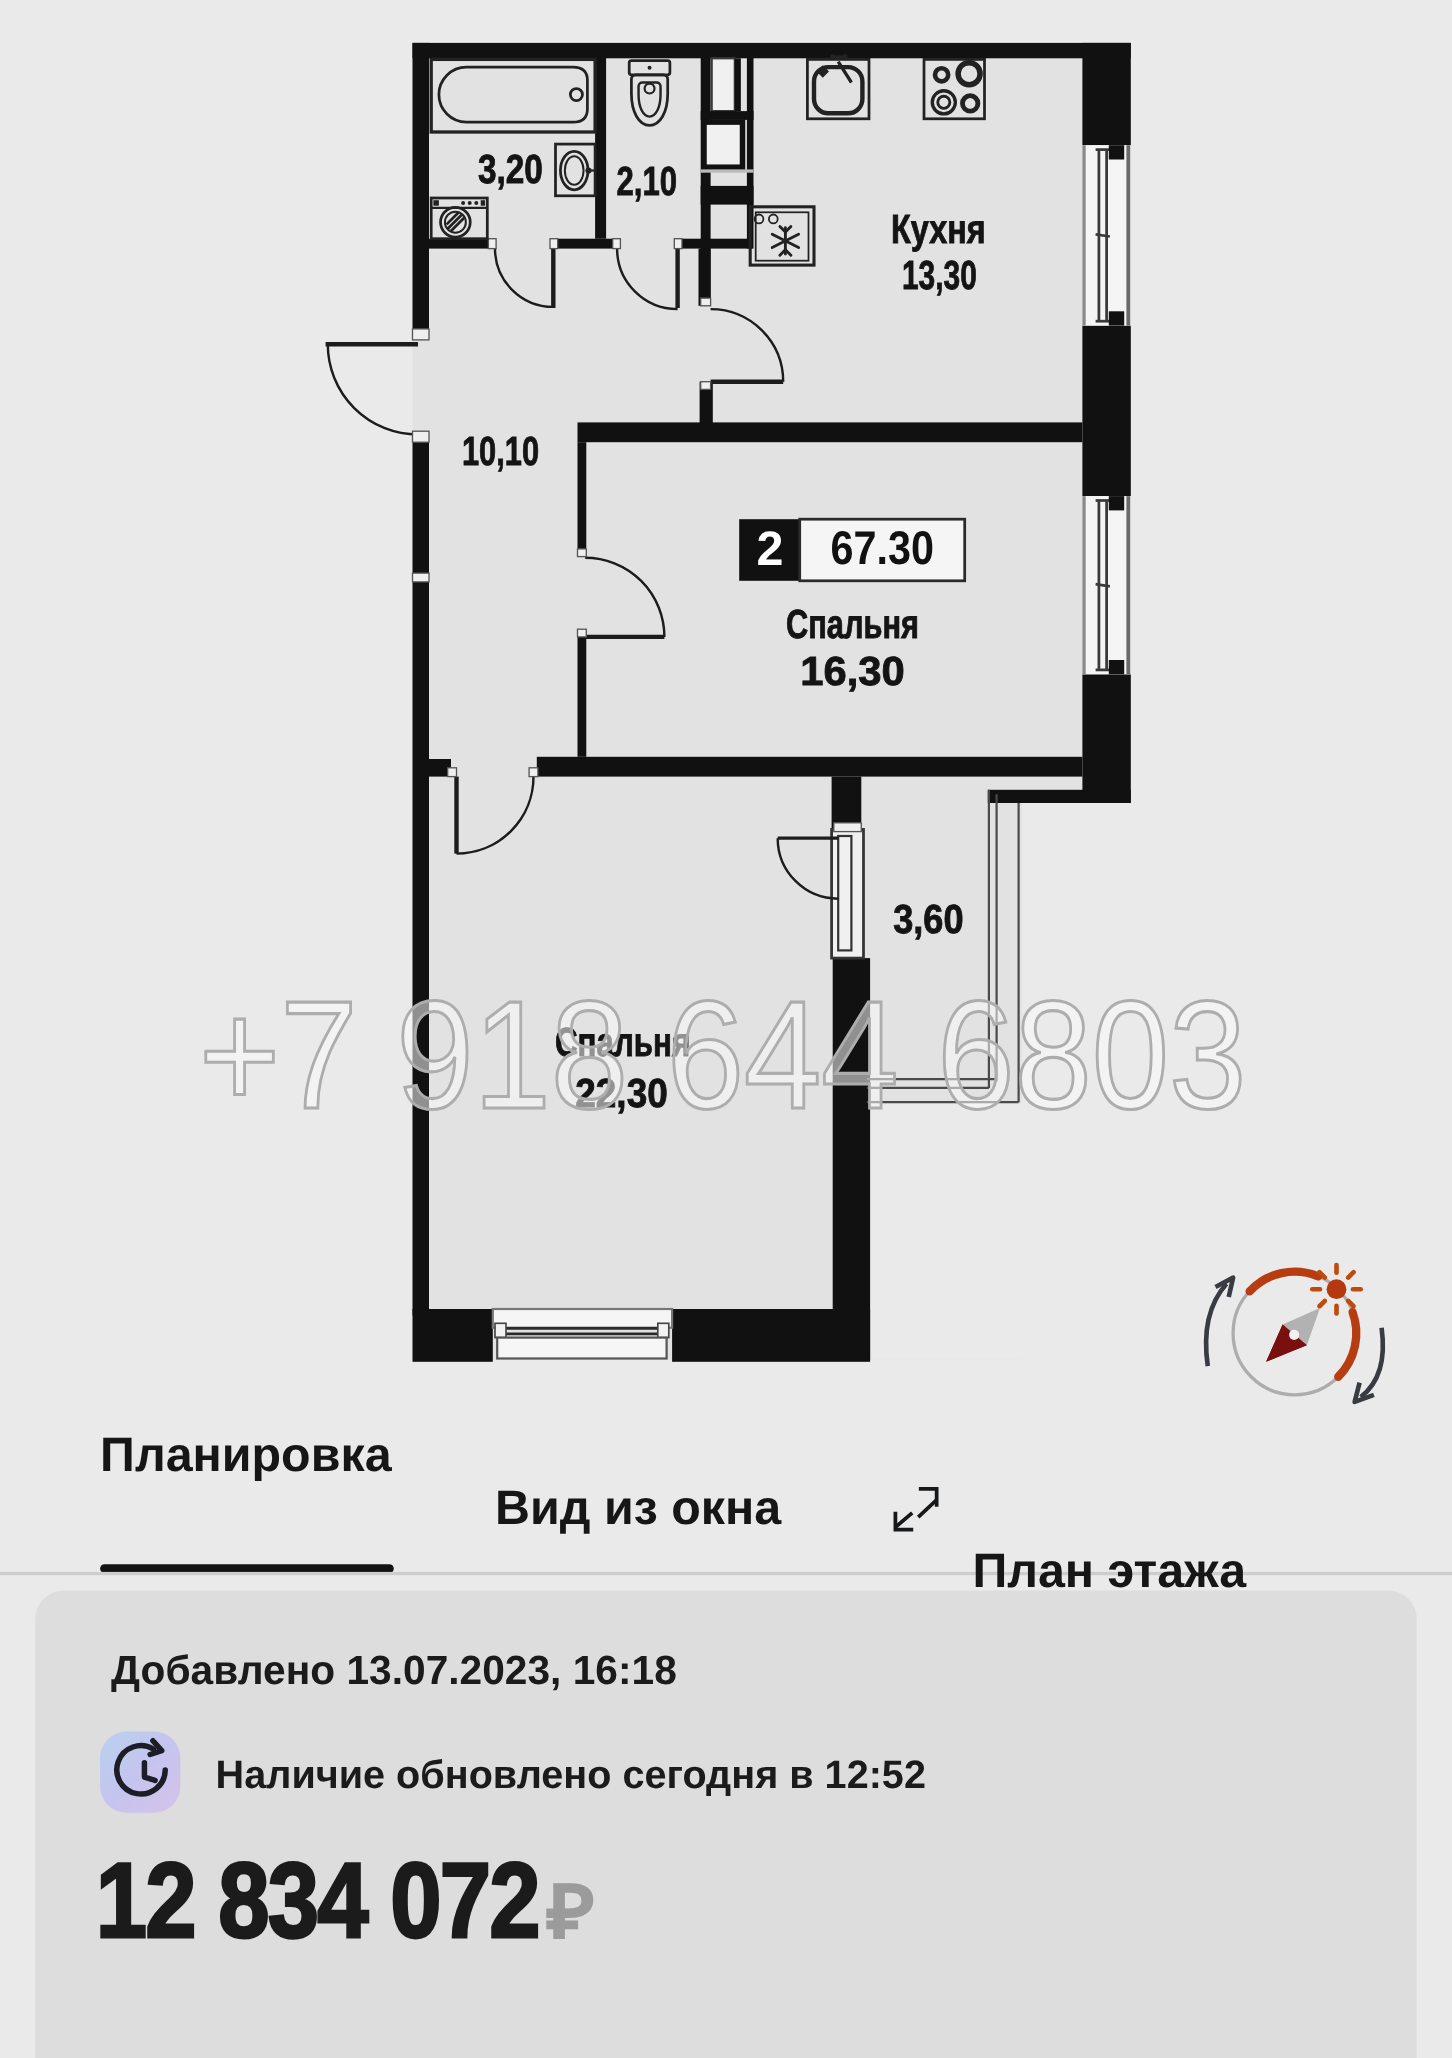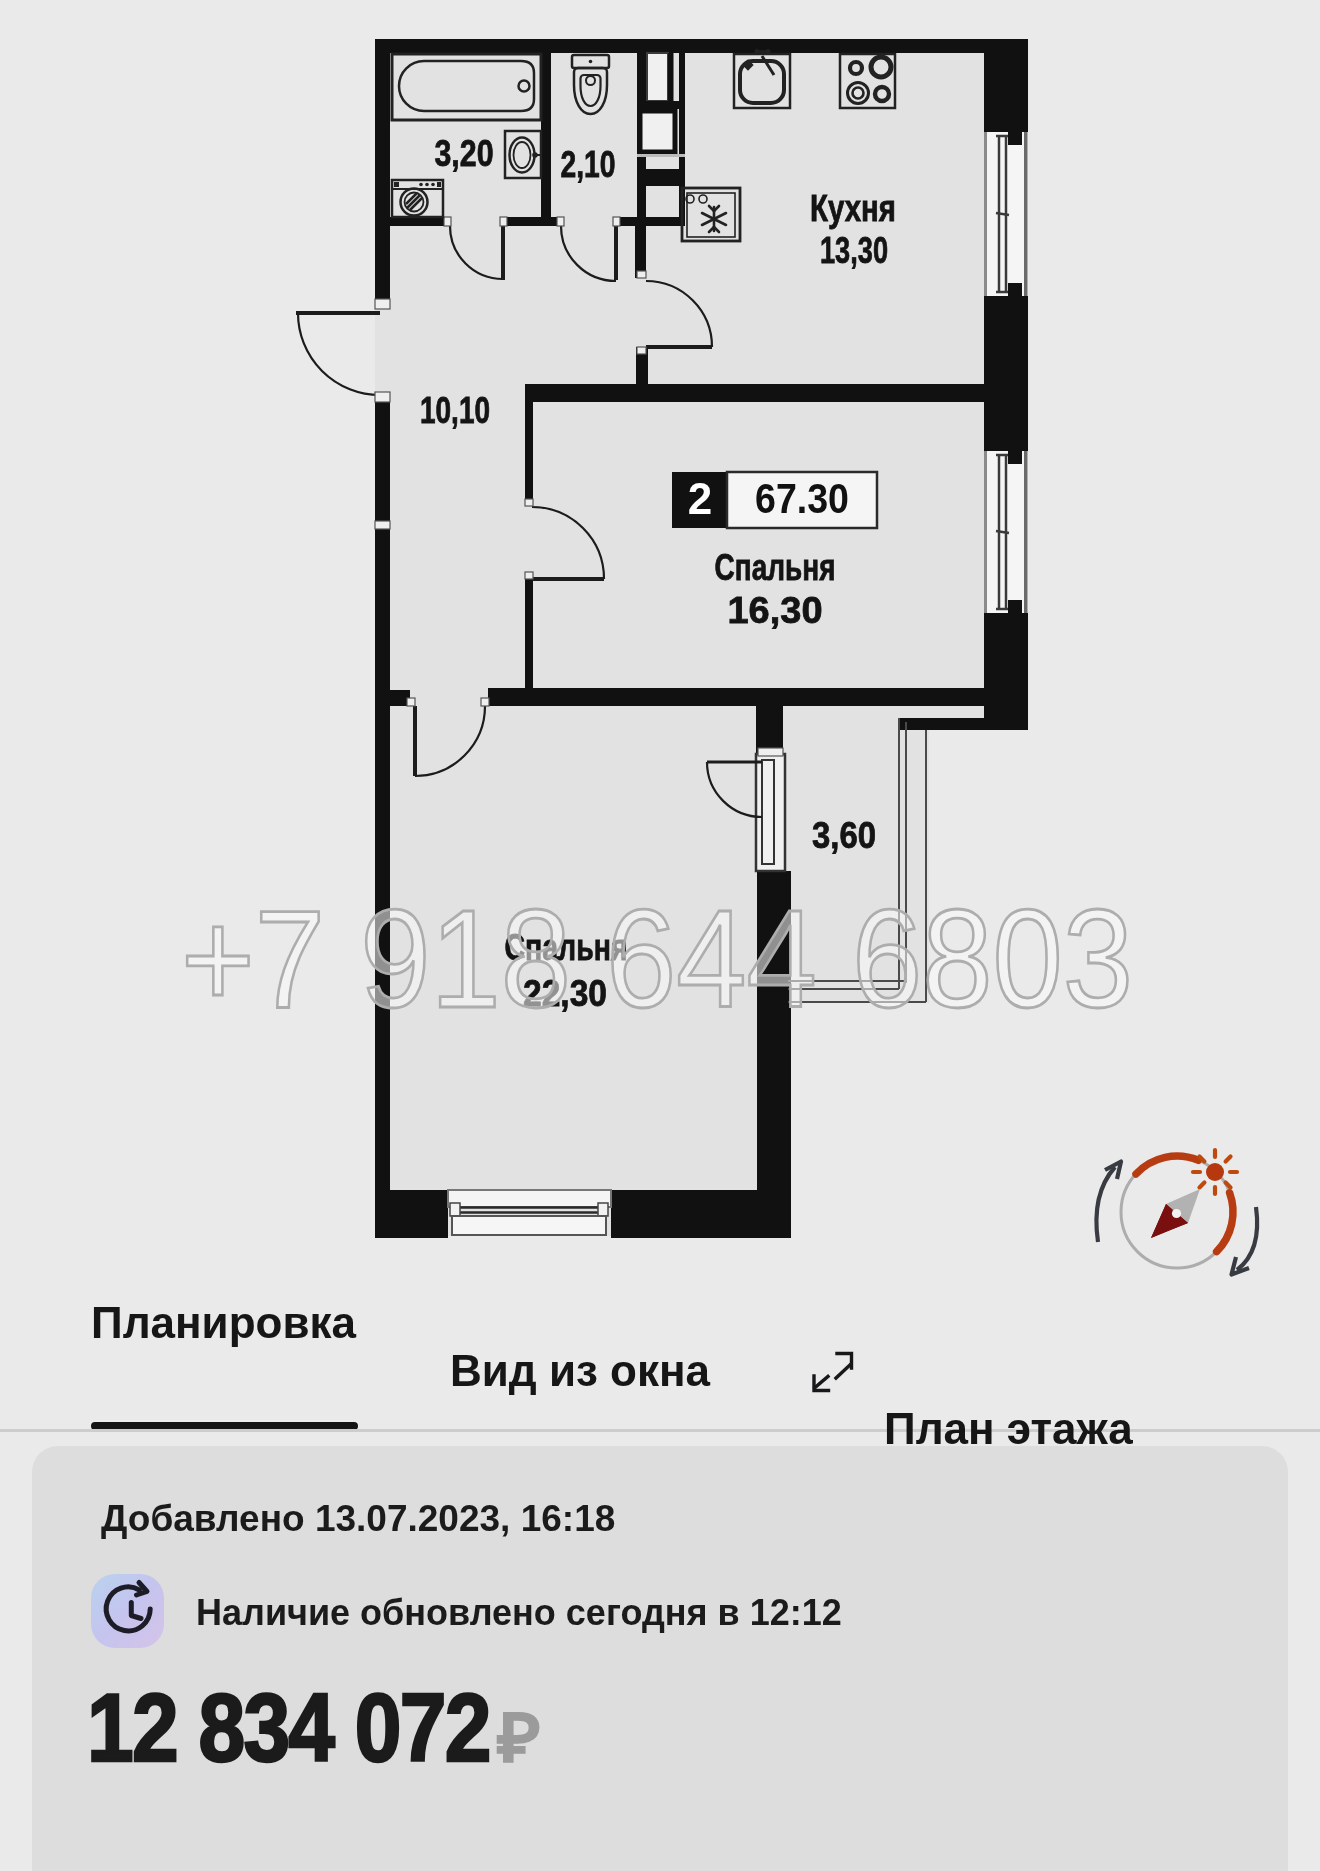--- a/index.html
+++ b/index.html
@@ -266,18 +266,18 @@
 
   <div style="position:absolute;left:59px;top:128px;width:73px;height:74px;border-radius:24px;background:linear-gradient(135deg,#b9d2ee 0%,#c5c4ee 50%,#d5c3e9 100%);"></div>
   <svg style="position:absolute;left:59px;top:128px;" width="73" height="74" viewBox="0 0 73 74">
     <g stroke="#1d1d28" stroke-width="5" fill="none" stroke-linecap="round" stroke-linejoin="round">
       <path d="M 59.2 35.0 A 22 22 0 1 1 48.4 16.0"></path>
       <path d="M 48 8.5 L 56 17.5 L 45.5 21"></path>
       <path d="M 40.3 28.5 L 40.3 41.5 L 50 44.5"></path>
     </g>
   </svg>
 
-  <div class="ct" style="left:164px;top:146px;font-size:36px;">Наличие обновлено сегодня в 12:12</div>
+  <div class="ct" style="left:164px;top:146px;font-size:36px;">Наличие обновлено сегодня в 12:52</div>
 
   <div class="ct" style="left:55px;top:233px;font-size:97px;line-height:97px;letter-spacing:-2px;transform:scaleX(0.865);transform-origin:0 0;-webkit-text-stroke:2.6px #1b1b1b;">12 834 072</div>
   <div class="ct" style="left:466px;top:259px;font-size:66px;line-height:66px;color:#9b9b9b;transform:scaleX(1.1);transform-origin:0 0;-webkit-text-stroke:1.6px #9b9b9b;">₽</div>
 
 </div>
 
 </body></html>

